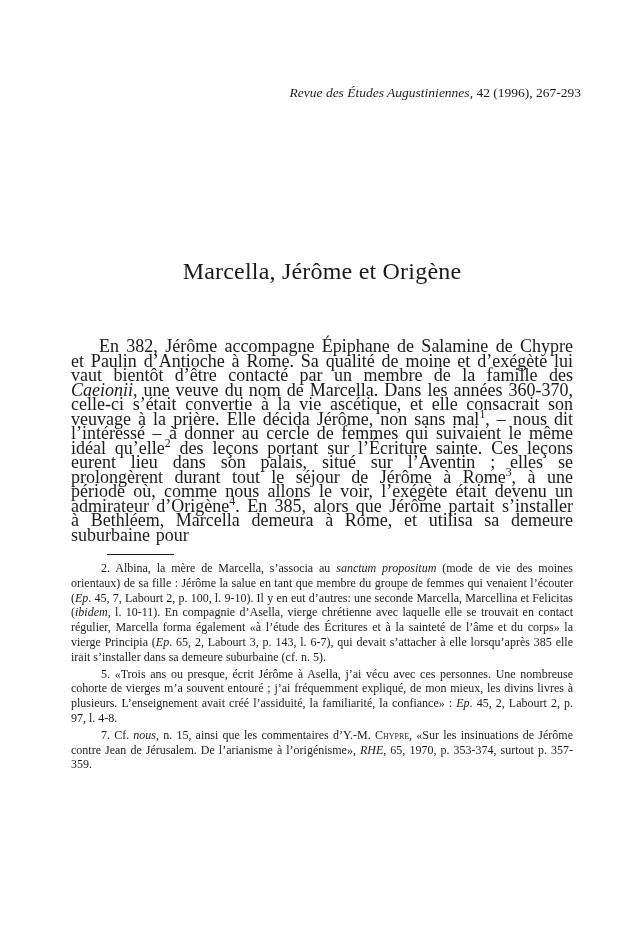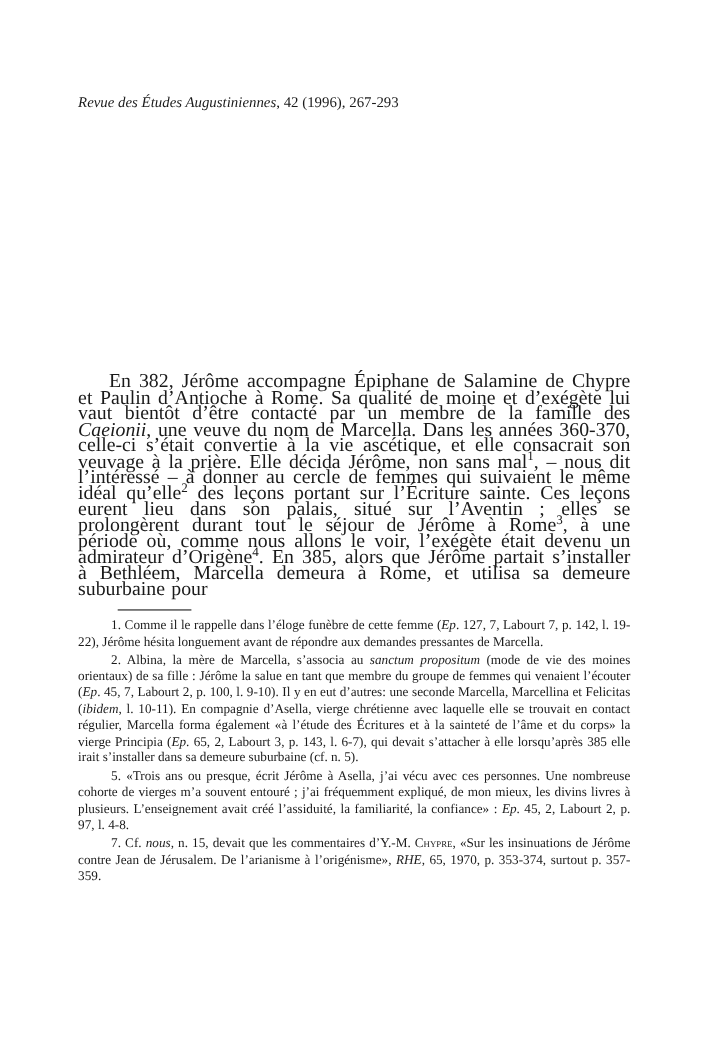--- a/index.html
+++ b/index.html
@@ -7,21 +7,21 @@
     width: 642px; height: 945px;
     background: #ffffff;
     font-family: "Liberation Serif", "DejaVu Serif", serif;
     color: #1a1a1a;
     overflow: hidden;
   }
   .page { position: absolute; top: 0; left: 0; width: 642px; height: 945px; background: #fff; }
 
   .running-head {
     position: absolute; top: 85px; left: 71px; width: 510px;
-    text-align: left; font-size: 13.5px; line-height: 16px;
+    text-align: right; font-size: 13.5px; line-height: 16px;
     white-space: nowrap;
   }
   .article-title {
     position: absolute; top: 256px; left: 71px; width: 502px; margin: 0;
     text-align: center; font-size: 24px; font-weight: normal; line-height: 30px;
     letter-spacing: 0.2px;
   }
   .body-text {
     position: absolute; top: 339px; left: 71px; width: 502px;
     font-size: 18px; line-height: 14.5px; text-align: justify;
@@ -43,27 +43,27 @@
   .sc { font-variant: small-caps; }
   sup { font-size: 0.66em; vertical-align: super; line-height: 0; }
 </style>
 </head>
 <body>
 
 <div class="page">
 
   <div class="running-head"><span class="it">Revue des Études Augustiniennes</span><span>, 42 (1996), 267-293</span></div>
 
+  <h1 class="article-title">Marcella, Jérôme et Origène</h1>
 
   <div class="body-text">
     <p><span>En 382, Jérôme accompagne Épiphane de Salamine de Chypre et Paulin d’Antioche à Rome. Sa qualité de moine et d’exégète lui vaut bientôt d’être contacté par un membre de la famille des </span><span class="it">Caeionii</span><span>, une veuve du nom de Marcella. Dans les années 360-370, celle-ci s’était convertie à la vie ascétique, et elle consacrait son veuvage à la prière. Elle décida Jérôme, non sans mal</span><sup>1</sup><span>, – nous dit l’intéressé – à donner au cercle de femmes qui suivaient le même idéal qu’elle</span><sup>2</sup><span> des leçons portant sur l’Écriture sainte. Ces leçons eurent lieu dans son palais, situé sur l’Aventin ; elles se prolongèrent durant tout le séjour de Jérôme à Rome</span><sup>3</sup><span>, à une période où, comme nous allons le voir, l’exégète était devenu un admirateur d’Origène</span><sup>4</sup><span>. En 385, alors que Jérôme partait s’installer à Bethléem, Marcella demeura à Rome, et utilisa sa demeure suburbaine pour</span></p>
   </div>
 
   <div class="footnote-rule"></div>
 
   <div class="footnotes">
-    <p><span>1. Comme il le rappelle dans l’éloge funèbre de cette femme (</span><span class="it">Ep</span><span>. 127, 7, Labourt 7, p. 142, l. 19-22), Jérôme hésita longuement avant de répondre aux demandes pressantes de Marcella.</span></p>
     <p><span>2. Albina, la mère de Marcella, s’associa au </span><span class="it">sanctum propositum</span><span> (mode de vie des moines orientaux) de sa fille : Jérôme la salue en tant que membre du groupe de femmes qui venaient l’écouter (</span><span class="it">Ep</span><span>. 45, 7, Labourt 2, p. 100, l. 9-10). Il y en eut d’autres: une seconde Marcella, Marcellina et Felicitas (</span><span class="it">ibidem</span><span>, l. 10-11). En compagnie d’Asella, vierge chrétienne avec laquelle elle se trouvait en contact régulier, Marcella forma également «à l’étude des Écritures et à la sainteté de l’âme et du corps» la vierge Principia (</span><span class="it">Ep</span><span>. 65, 2, Labourt 3, p. 143, l. 6-7), qui devait s’attacher à elle lorsqu’après 385 elle irait s’installer dans sa demeure suburbaine (cf. n. 5).</span></p>
     <p><span>5. «Trois ans ou presque, écrit Jérôme à Asella, j’ai vécu avec ces personnes. Une nombreuse cohorte de vierges m’a souvent entouré ; j’ai fréquemment expliqué, de mon mieux, les divins livres à plusieurs. L’enseignement avait créé l’assiduité, la familiarité, la confiance» : </span><span class="it">Ep</span><span>. 45, 2, Labourt 2, p. 97, l. 4-8.</span></p>
-    <p><span>7. Cf. </span><span class="it">nous</span><span>, n. 15, devait que les commentaires d’Y.-M. </span><span class="sc">Chypre</span><span>, «Sur les insinuations de Jérôme contre Jean de Jérusalem. De l’arianisme à l’origénisme», </span><span class="it">RHE</span><span>, 65, 1970, p. 353-374, surtout p. 357-359.</span></p>
+    <p><span>7. Cf. </span><span class="it">nous</span><span>, n. 15, ainsi que les commentaires d’Y.-M. </span><span class="sc">Chypre</span><span>, «Sur les insinuations de Jérôme contre Jean de Jérusalem. De l’arianisme à l’origénisme», </span><span class="it">RHE</span><span>, 65, 1970, p. 353-374, surtout p. 357-359.</span></p>
   </div>
 
 </div>
 
 </body></html>

